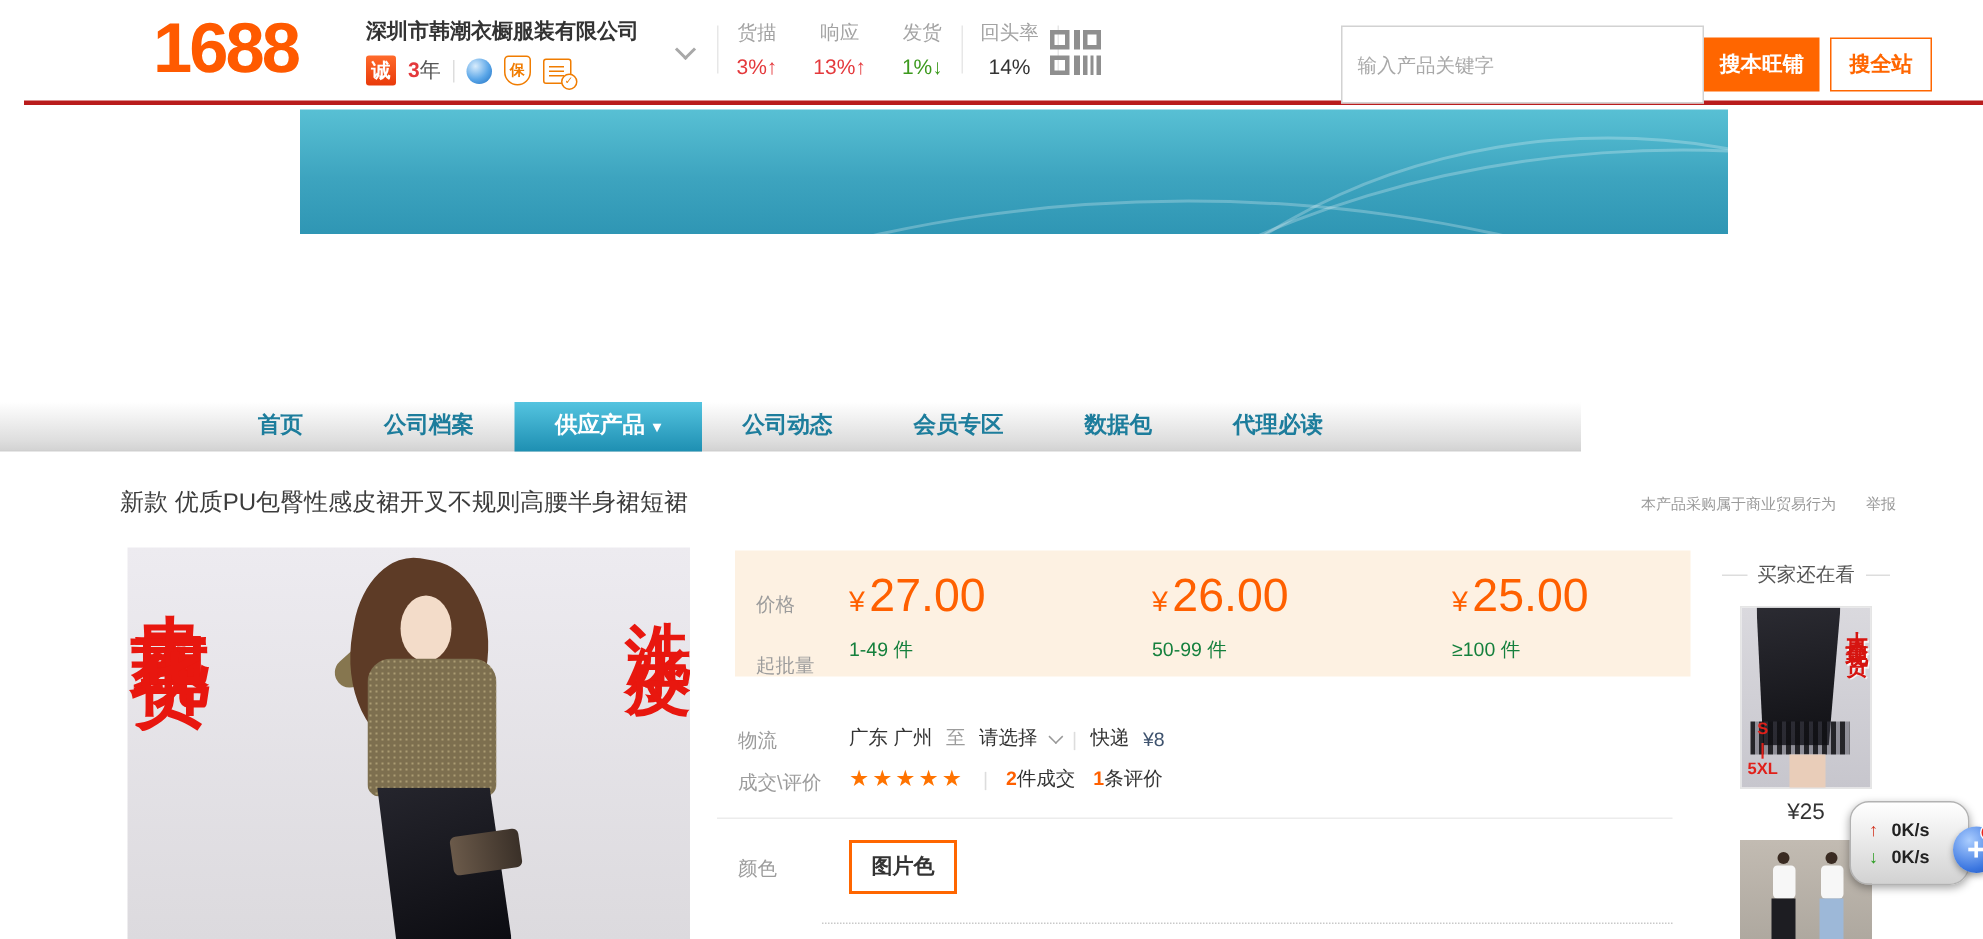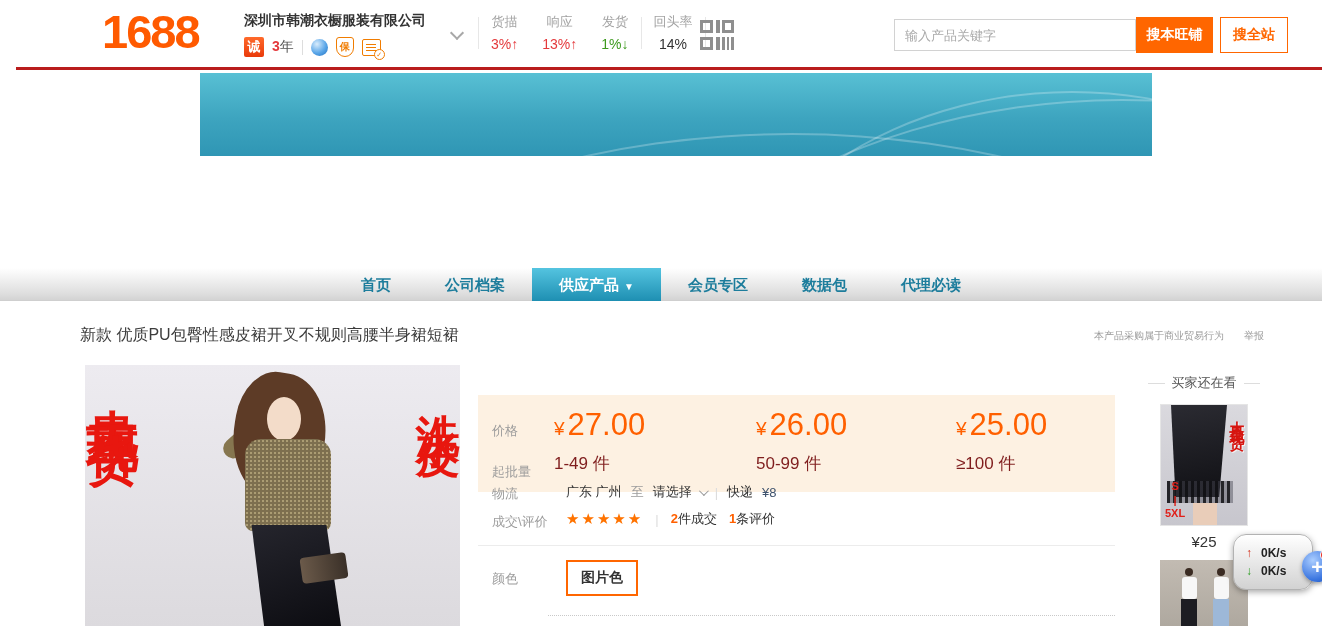--- a/index.html
+++ b/index.html
@@ -46,39 +46,39 @@
   .stat .lbl { font-size:13px; color:#a3a3a3; }
   .stat .val { font-size:14px; margin-top:5px; }
   .val-red { color:#e4393c; }
   .val-green { color:#3d9a1e; }
   .val-dark { color:#333; }
   .stats .vdiv2 { width:1px; height:32px; background:#e7e7e7; }
 
   .qr-icon { position:absolute; left:684px; top:20px; cursor:pointer; }
 
   .search-box { position:absolute; left:878px; top:17px; display:flex; align-items:center; }
-  .search-input { width:242px; height:32px; border:1px solid #d2d2d2; padding:0 10px;
+  .search-input { width:242px; height:52px; border:1px solid #d2d2d2; padding:0 10px;
     font-size:13px; color:#333; outline:none; }
   .search-input::placeholder { color:#a9a9a9; }
   .btn-shop { width:77px; height:36px; background:#ff6600; color:#fff; font-size:14px;
     font-weight:bold; border:none; cursor:pointer; }
   .btn-site { width:68px; height:36px; background:#fff; border:1px solid #ff6600;
     color:#ff6600; font-size:14px; font-weight:bold; margin-left:7px; cursor:pointer; }
 
   
   .banner { position:absolute; left:200px; top:73px; width:952px; height:83px;
     background:linear-gradient(180deg,#58c0d4 0%, #3da4bf 55%, #2f96b4 100%); overflow:hidden; }
   .banner .arc { position:absolute; border-radius:50%; border:2px solid rgba(255,255,255,.25); }
   .arc1 { width:1100px; height:800px; right:-520px; top:26px; }
   .arc2 { width:760px; height:640px; right:-300px; top:18px; border-color:rgba(255,255,255,.3); }
   .arc3 { width:1400px; height:1000px; right:-340px; top:60px; border-color:rgba(255,255,255,.18); }
 
   
-  .navbar { position:absolute; left:0; top:268px; width:1322px; height:33px;
-    background:linear-gradient(#ffffff,#dedede 80%,#d3d3d3); border-bottom:1px solid #cfcfcf; }
+  .navbar { position:absolute; left:0; top:268px; width:1054px; height:33px;
+    background:linear-gradient(#ffffff,#dedede 80%,#d3d3d3); border-bottom:1px solid #cfcfcf;font-family:Liberation Mono, monospace; }
   .nav-inner { height:33px; display:flex; justify-content:center; }
   .nav-item { padding:0 27px; line-height:33px; font-size:15px; font-weight:bold;
     color:#1d7d9c; cursor:pointer; white-space:nowrap; }
   .nav-item.active { background:linear-gradient(#54c4e0,#1e8fb2); color:#fff; }
   .nav-caret { font-size:10px; margin-left:5px; }
 
   
   .product-title { position:absolute; left:80px; top:325px; font-size:16px; color:#3c3c3c; }
   .trade-row { position:absolute; right:58px; top:329px; display:flex; gap:20px;
     font-size:10px; color:#9a9a9a; }
@@ -103,29 +103,29 @@
     background-image:radial-gradient(#ab9c73 1px, transparent 1px); background-size:4px 4px;
     border-radius:16px 16px 8px 8px; }
   .model .skirt { position:absolute; left:34px; top:152px; width:104px; height:101px;
     background:linear-gradient(160deg,#26262e,#0c0c11);
     clip-path:polygon(14% 0, 86% 0, 100% 100%, 26% 100%); }
   .model .clutch { position:absolute; left:98px; top:182px; width:46px; height:26px;
     background:linear-gradient(90deg,#6b5a4a,#3a3028); border-radius:4px; transform:rotate(-8deg); }
 
   
   .info { position:absolute; left:478px; top:367px; width:637px; height:259px; }
-  .price-panel { position:absolute; left:0; top:0; width:637px; height:97px; background:#fdf1e2;margin-top:28px; }
+  .price-panel { position:absolute; left:12px; top:0; width:637px; height:84px; background:#fdf1e2; }
   .row-label { position:absolute; font-size:13px; color:#9c9c9c; }
   .lbl-price { left:14px; top:27px; }
   .lbl-qty { left:14px; top:68px; }
   .tier { position:absolute; top:12px; }
   .tier1 { left:76px; } .tier2 { left:278px; } .tier3 { left:478px; }
   .tier .cur { font-size:19px; color:#ff6000; margin-right:3px; }
   .tier .amt { font-size:31px; color:#ff6000; }
-  .tier .qty { margin-top:9px; font-size:17px; color:#7f1d1d; }
+  .tier .qty { margin-top:9px; font-size:13px; color:#15803d; }
 
   .lbl-logi { left:14px; top:118px; }
   .logi-content { position:absolute; left:88px; top:116px; display:flex; align-items:center;
     gap:9px; font-size:13px; color:#333; }
   .gray { color:#9c9c9c; }
   .sel-caret { width:7px; height:7px; border-right:1px solid #999; border-bottom:1px solid #999;
     transform:rotate(45deg) translateY(-2px); display:inline-block; }
   .pipe { color:#ddd; }
   .fee { color:#3f536e; }
   .dest-select { display:flex; align-items:center; gap:7px; cursor:pointer; color:#333; }
@@ -265,20 +265,21 @@
     <div class="arc arc1"></div>
     <div class="arc arc2"></div>
     <div class="arc arc3"></div>
   </div>
 
   <div class="navbar">
     <div class="nav-inner">
       <div class="nav-item">首页</div>
       <div class="nav-item">公司档案</div>
       <div class="nav-item active"><span>供应产品</span><span class="nav-caret">▼</span></div>
+      <div class="nav-item">公司动态</div>
       <div class="nav-item">会员专区</div>
       <div class="nav-item">数据包</div>
       <div class="nav-item">代理必读</div>
     </div>
   </div>
 
   <div class="product-title">新款 优质PU包臀性感皮裙开叉不规则高腰半身裙短裙</div>
   <div class="trade-row">
     <span>本产品采购属于商业贸易行为</span>
     <span class="report-link">举报</span>

